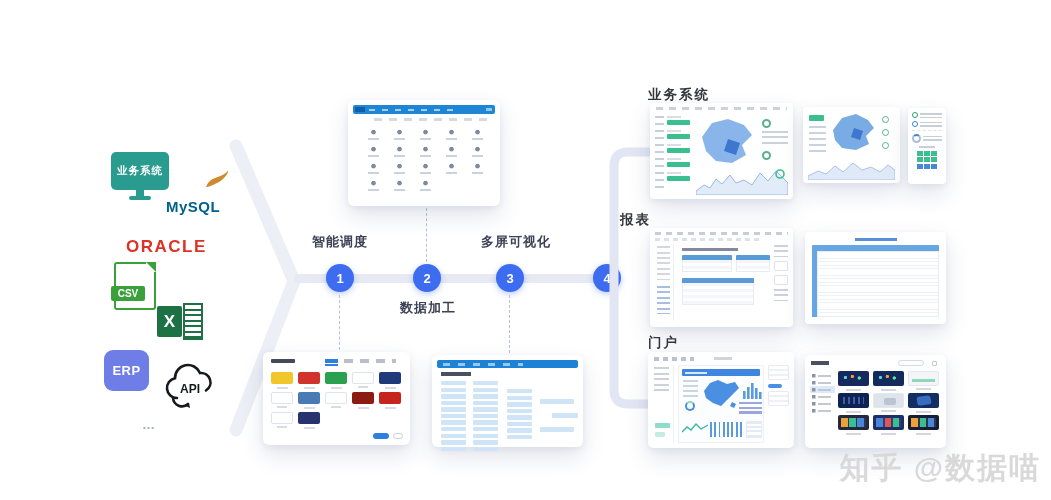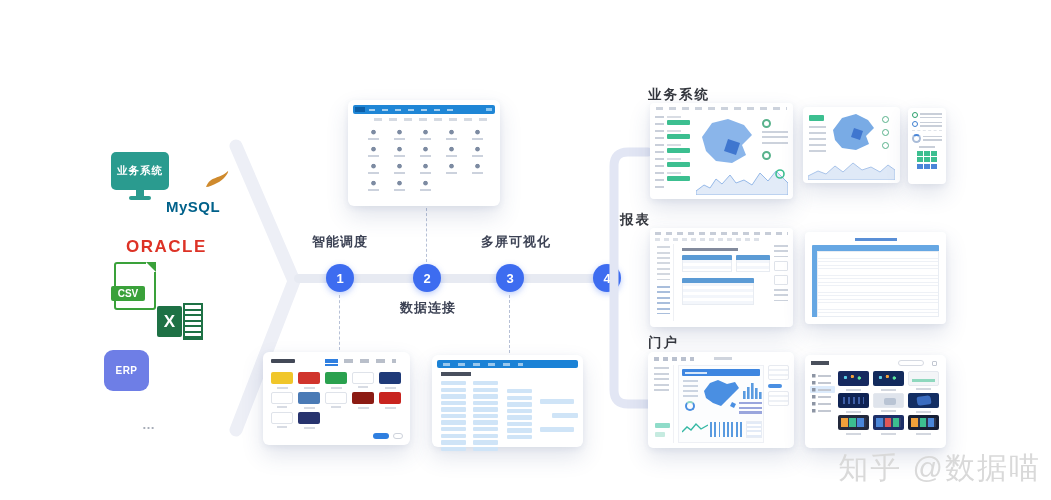--- a/index.html
+++ b/index.html
@@ -21,21 +21,21 @@
   .mysql svg{position:absolute;right:0;top:-2px}
   .oracle{position:absolute;left:126px;top:237px;font-size:17px;font-weight:bold;color:#dd3226;letter-spacing:1.5px}
   .csv{position:absolute;left:114px;top:262px;width:42px;height:48px;background:#fff;border:2.5px solid #3aa13a;border-radius:3px}
   .csv .fold{position:absolute;right:-2px;top:-2px;width:0;height:0;border-left:10px solid #3aa13a;border-top:10px solid #fff;transform:rotate(180deg)}
   .csv .badge{position:absolute;left:-5px;bottom:7px;width:34px;height:15px;background:#3aa13a;border-radius:2px;color:#fff;font-size:10px;font-weight:bold;display:flex;align-items:center;justify-content:center}
   .oa{position:absolute;left:216px;top:260px;width:49px;height:46px;border-radius:9px;background:linear-gradient(180deg,#41aaf7,#1e7ce8);color:#fff;font-size:21px;font-weight:bold;display:flex;align-items:center;justify-content:center}
   .oa svg{position:absolute;left:4px;top:2px}
   .excel{position:absolute;left:157px;top:303px;width:46px;height:38px}
   .excel .xbox{position:absolute;left:0;top:3px;width:25px;height:31px;background:#1e7145;border-radius:2px;color:#fff;font-size:17px;font-weight:bold;display:flex;align-items:center;justify-content:center}
   .excel .sheet{position:absolute;right:0;top:0;width:20px;height:37px;border:2.5px solid #1e7145;background:repeating-linear-gradient(#fff 0 3.5px,#1e7145 3.5px 5.5px)}
-  .erp{position:absolute;left:104px;top:350px;width:45px;height:41px;border-radius:9px;background:#6e7ee6;color:#fff;font-size:10px;font-weight:bold;display:flex;align-items:center;justify-content:center;letter-spacing:.5px}
+  .erp{position:absolute;left:104px;top:350px;width:45px;height:41px;border-radius:9px;background:#6e7ee6;color:#fff;font-size:13px;font-weight:bold;display:flex;align-items:center;justify-content:center;letter-spacing:.5px}
   .api{position:absolute;left:161px;top:360px}
   .more{position:absolute;left:142px;top:417px;font-size:13px;color:#a7adb8;letter-spacing:3px;font-weight:bold}
 
   
   .funnel{position:absolute;left:226px;top:138px}
   .tl-bar{position:absolute;left:294px;top:274px;width:324px;height:9px;background:#e7eaf2;border-radius:5px}
   .tl-circle{position:absolute;top:264px;width:28px;height:28px;border-radius:50%;background:#3d6cf0;color:#fff;font-size:13px;font-weight:bold;display:flex;align-items:center;justify-content:center;box-shadow:0 2px 6px rgba(61,108,240,.35)}
   .c1{left:326px}.c2{left:413px}.c3{left:496px}.c4{left:593px}
   .step-label{position:absolute;width:90px;text-align:center;font-size:13px;font-weight:bold;color:#3c4254;letter-spacing:1px}
   .sl1{left:295px;top:233px}.sl2{left:383px;top:299px}.sl3{left:471px;top:233px}
@@ -178,21 +178,21 @@
   .thumb2{border:1px solid #e4e8ee}
   .thumb2::before{content:'';position:absolute;left:3px;right:3px;bottom:3px;height:3px;background:#3cbf90;opacity:.55}
   .thumb3::before{content:'';position:absolute;left:5px;top:4px;right:5px;bottom:4px;background:repeating-linear-gradient(90deg,#3e5fa8 0 2px,transparent 2px 5px)}
   .thumb4{border:1px solid #e4e8ee}
   .thumb4::before{content:'';position:absolute;left:10px;top:4px;width:12px;height:7px;background:#b9c4d4;border-radius:2px}
   .thumb5::before{content:'';position:absolute;left:9px;top:3px;width:14px;height:9px;background:#3a6cc0;border-radius:2px 4px 2px 3px;transform:rotate(-8deg)}
   .thumb6::before,.thumb7::before,.thumb8::before{content:'';position:absolute;left:3px;right:3px;top:3px;height:9px;background:linear-gradient(90deg,#f0a03a 0 28%,transparent 28% 34%,#3cbf90 34% 60%,transparent 60% 66%,#4a86d8 66% 92%,transparent 92%),linear-gradient(#2c3550,#2c3550)}
   .thumb7::before{background:linear-gradient(90deg,#4a86d8 0 28%,transparent 28% 34%,#e05656 34% 60%,transparent 60% 66%,#3cbf90 66% 92%,transparent 92%),linear-gradient(#32406e,#32406e)}
 
   
-  .wm{position:absolute;right:10px;top:448px;font-size:30px;font-weight:normal;color:#d9d9d9;letter-spacing:2px}
+  .wm{position:absolute;right:10px;top:448px;font-size:30px;font-weight:bold;color:#d9d9d9;letter-spacing:2px}
 </style>
 </head>
 <body>
 
 <div class="stage">
 
 
   <div class="biz">
     <span class="scr">业务系统</span>
     <span class="neck"></span>
@@ -214,34 +214,42 @@
   </div>
 
 
   <div class="excel">
     <span class="xbox">X</span>
     <span class="sheet"></span>
   </div>
 
   <div class="erp">ERP</div>
 
+  <div class="api">
+    <svg width="62" height="52" viewBox="0 0 62 52">
+      <path d="M16 38 a10 10 0 0 1 -2 -19.8 A13 13 0 0 1 39 13 a9.5 9.5 0 0 1 6 17.5" fill="none" stroke="#16191e" stroke-width="2.6" stroke-linecap="round"></path>
+      <path d="M12 38 a9 9 0 0 0 15 6" fill="none" stroke="#16191e" stroke-width="2.6" stroke-linecap="round"></path>
+      <path d="M29 48 l-1 -5 -4.5 2.5 Z" fill="#16191e"></path>
+      <text x="29" y="33" text-anchor="middle" font-size="12" font-weight="bold" fill="#16191e">API</text>
+    </svg>
+  </div>
 
   <div class="more">…</div>
 
   <svg class="funnel" width="82" height="300" viewBox="0 0 82 300">
     <path d="M10 8 L68 143 L10 292" fill="none" stroke="#edeff6" stroke-width="13" stroke-linejoin="round" stroke-linecap="round"></path>
   </svg>
 
   <div class="tl-bar"></div>
   <div class="tl-circle c1">1</div>
   <div class="tl-circle c2">2</div>
   <div class="tl-circle c3">3</div>
   <div class="tl-circle c4">4</div>
   <div class="step-label sl1">智能调度</div>
-  <div class="step-label sl2">数据连接</div>
+  <div class="step-label sl2">数据加工</div>
   <div class="step-label sl3">多屏可视化</div>
   <div class="dash-v dv1"></div>
   <div class="dash-v dv2"></div>
   <div class="dash-v dv3"></div>
 
   <svg class="bracket" width="72" height="290" viewBox="0 0 72 290">
     <path d="M60 22 H40 Q26 22 26 36 V260 Q26 274 40 274 H60" fill="none" stroke="#e2e6f4" stroke-width="9" stroke-linecap="round" stroke-linejoin="round"></path>
   </svg>
 
   <div class="win winA">

